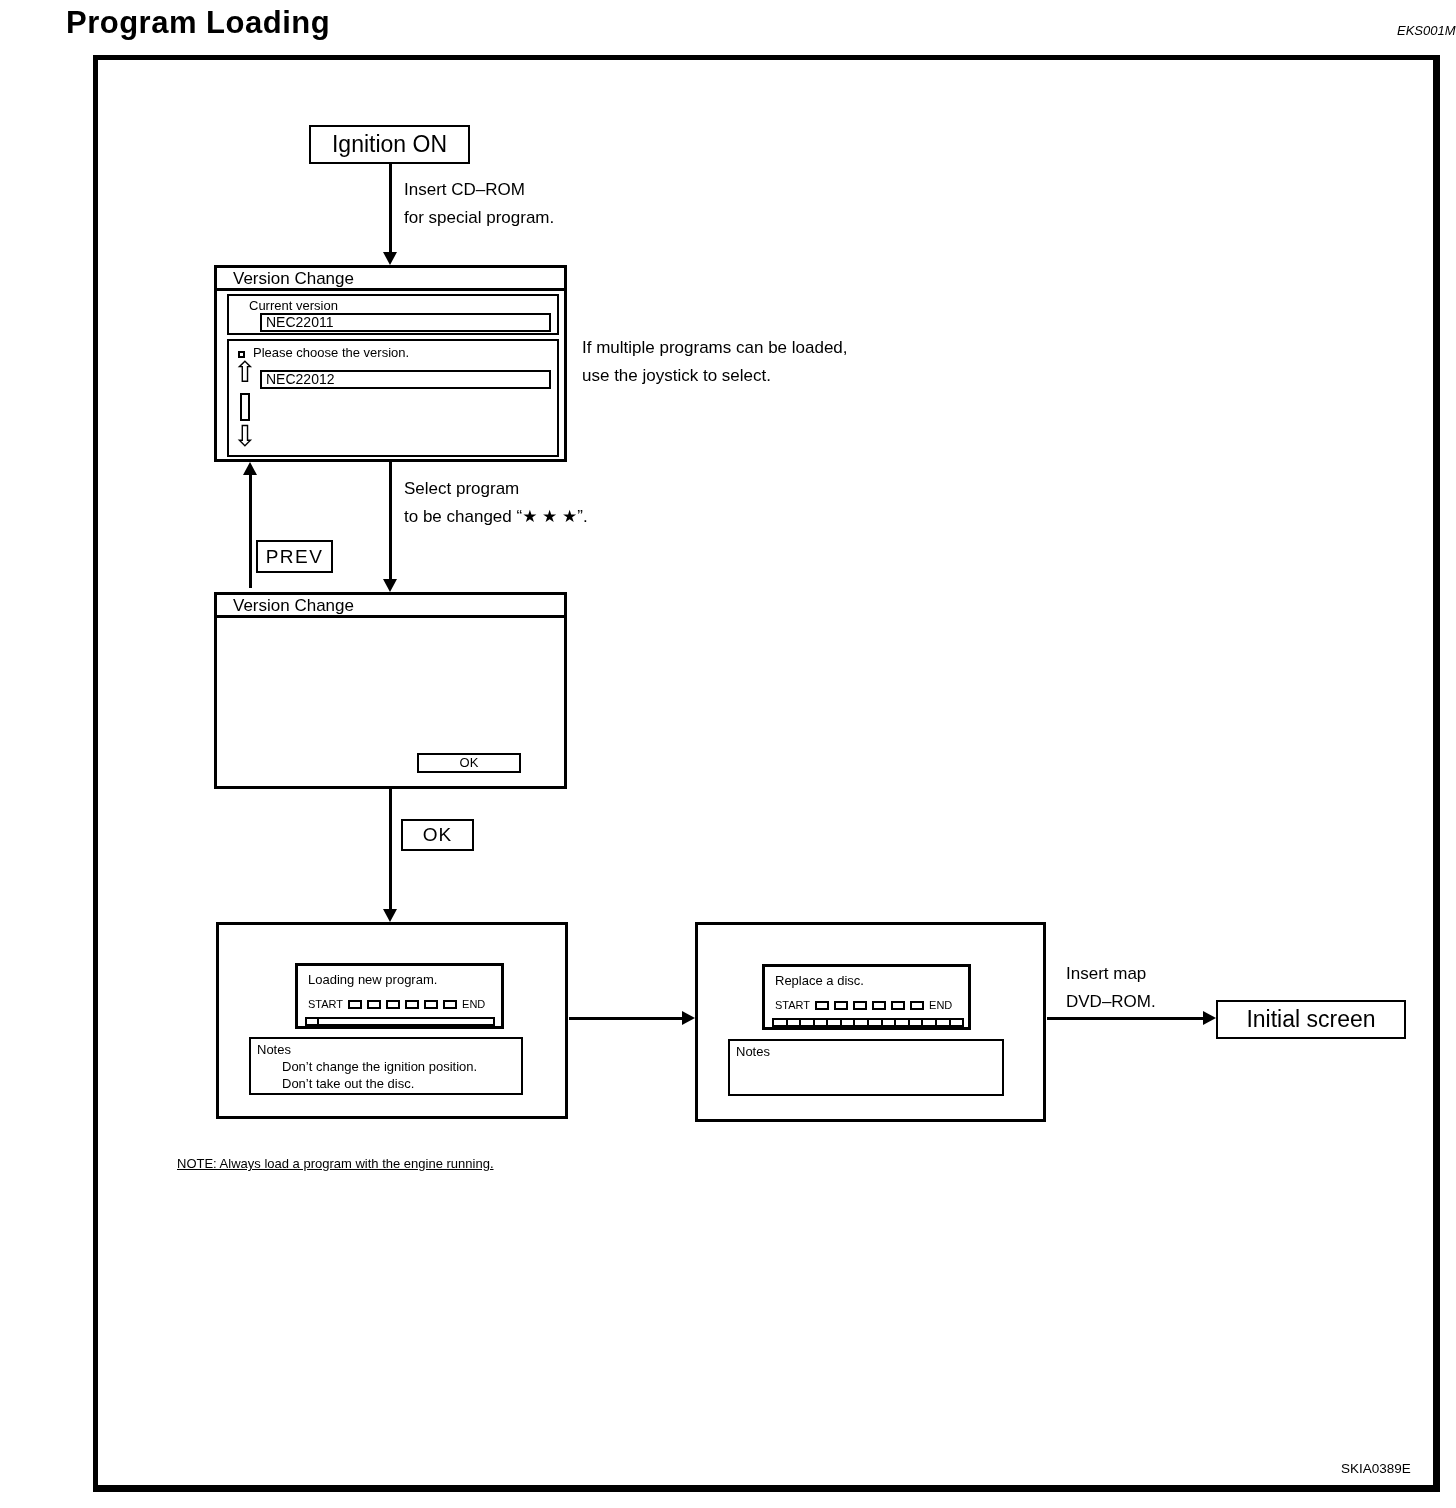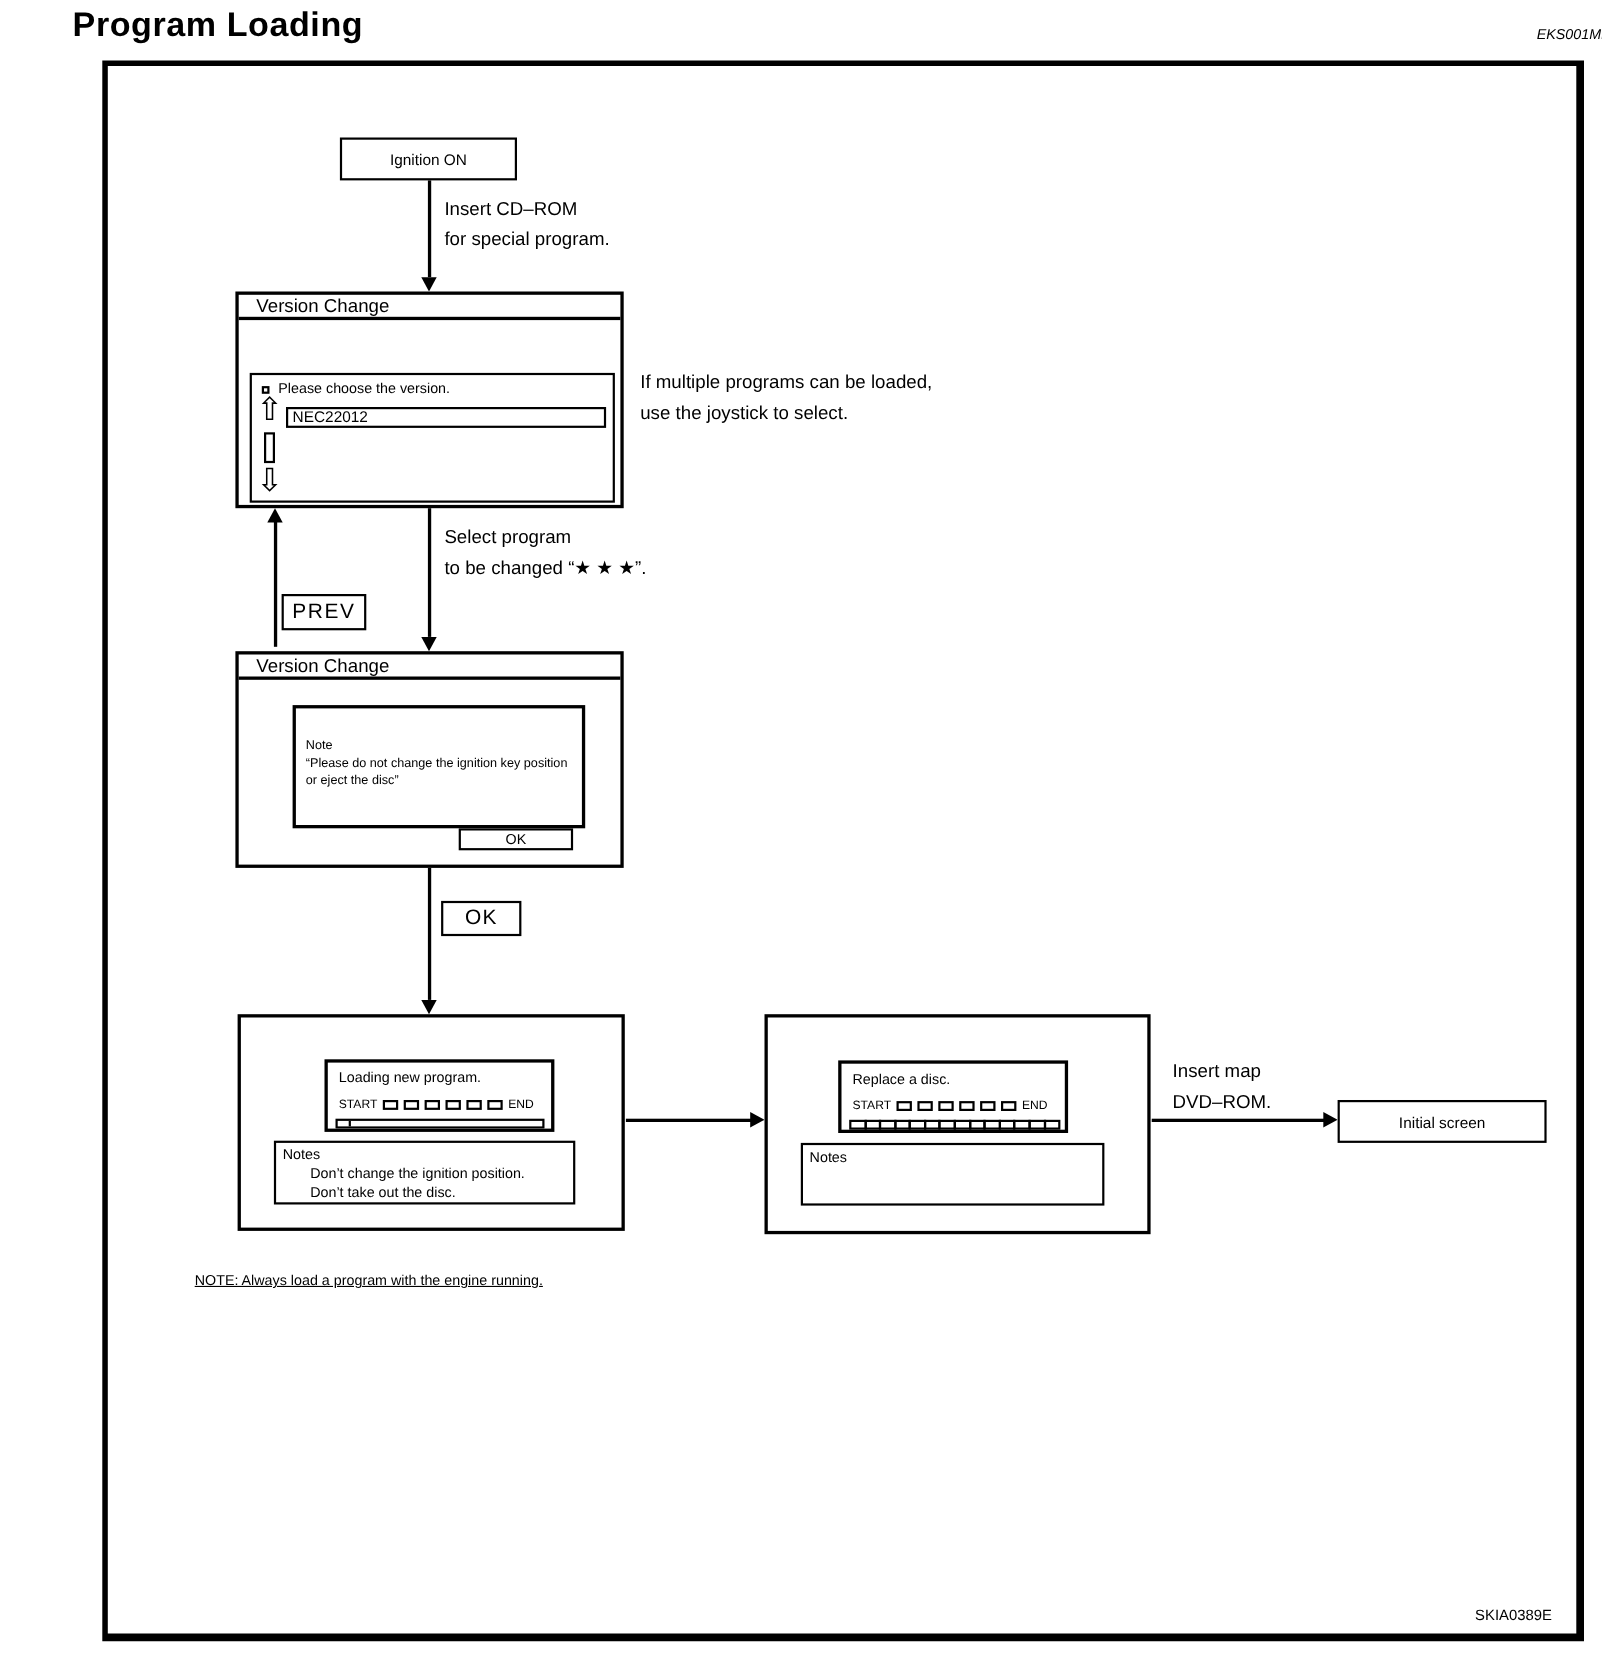--- a/index.html
+++ b/index.html
@@ -4,21 +4,21 @@
 <style>
   * { margin:0; padding:0; box-sizing:border-box; }
   html,body { background:#fff; }
   body { font-family:"Liberation Sans","DejaVu Sans",sans-serif; color:#000; }
   .page { position:relative; width:1456px; height:1508px; background:#fff; overflow:hidden;margin-left:44px; }
   .abs { position:absolute; }
   .page-title { font-size:31px; font-weight:bold; letter-spacing:0.5px; }
   .doc-code { font-size:13px; font-style:italic; }
   .fig-code { font-size:13.5px; }
   .frame { border:5px solid #000; border-right-width:7px; border-bottom-width:7px; background:#fff; }
-  .node { border:2px solid #000; background:#fff; display:flex; align-items:center; justify-content:center; font-size:14px; }
+  .node { border:2px solid #000; background:#fff; display:flex; align-items:center; justify-content:center; font-size:23px; }
   .lbl { font-size:17px; line-height:28px; white-space:nowrap; }
   .vline { width:3px; background:#000; }
   .hline { height:3px; background:#000; }
   .ah-down { width:0; height:0; border-left:7px solid transparent; border-right:7px solid transparent; border-top:13px solid #000; }
   .ah-up { width:0; height:0; border-left:7px solid transparent; border-right:7px solid transparent; border-bottom:13px solid #000; }
   .ah-right { width:0; height:0; border-top:7px solid transparent; border-bottom:7px solid transparent; border-left:13px solid #000; }
   .screen { border:3px solid #000; background:#fff; }
   .titlebar { position:absolute; left:0; top:0; right:0; height:23px; border-bottom:3px solid #000; font-size:17px; line-height:21px; padding-left:16px; }
   .panel { position:absolute; border:2px solid #000; background:#fff; }
   .panel3 { position:absolute; border:3px solid #000; background:#fff; }
@@ -55,20 +55,24 @@
 
   <div class="abs vline" style="left:345px; top:164px; height:88px;"></div>
   <div class="abs ah-down" style="left:339px; top:252px;"></div>
   <div class="abs lbl" style="left:360px; top:176px;">
     <div>Insert CD–ROM</div>
     <div>for special program.</div>
   </div>
 
   <div class="abs screen" style="left:170px; top:265px; width:353px; height:197px;">
     <div class="titlebar">Version Change</div>
+    <div class="panel" style="left:10px; top:26px; width:332px; height:41px;">
+      <div class="abs smalltext" style="left:20px; top:2px;">Current version</div>
+      <div class="field" style="left:31px; top:17px; width:291px; height:19px;">NEC22011</div>
+    </div>
     <div class="panel" style="left:10px; top:71px; width:332px; height:118px;">
       <span class="bullet" style="left:9px; top:10px;"></span>
       <div class="abs smalltext" style="left:24px; top:4px;">Please choose the version.</div>
       <div class="scroll-glyph" style="left:1px; top:16px;">⇧</div>
       <div class="field" style="left:31px; top:29px; width:291px; height:19px;">NEC22012</div>
       <div class="track" style="left:11px; top:52px;"></div>
       <div class="scroll-glyph" style="left:1px; top:80px;">⇩</div>
     </div>
   </div>
 
@@ -85,27 +89,20 @@
   </div>
 
   <div class="abs ah-up" style="left:199px; top:462px;"></div>
   <div class="abs vline" style="left:205px; top:474px; height:114px;"></div>
   <div class="abs node" style="left:212px; top:540px; width:77px; height:33px; font-size:19px; letter-spacing:1.5px;">
     <span>PREV</span>
   </div>
 
   <div class="abs screen" style="left:170px; top:592px; width:353px; height:197px;">
     <div class="titlebar">Version Change</div>
-    <div class="panel3" style="left:49px; top:46px; width:266px; height:112px;">
-      <div class="notetext" style="left:9px; top:26px;">
-        <div>Note</div>
-        <div>“Please do not change the ignition key position</div>
-        <div>or eject the disc”</div>
-      </div>
-    </div>
     <div class="okbtn" style="left:200px; top:158px; width:104px; height:20px;">OK</div>
   </div>
 
   <div class="abs vline" style="left:345px; top:789px; height:120px;"></div>
   <div class="abs ah-down" style="left:339px; top:909px;"></div>
   <div class="abs node" style="left:357px; top:819px; width:73px; height:32px; font-size:19px; letter-spacing:1px;">
     <span>OK</span>
   </div>
 
   <div class="abs screen" style="left:172px; top:922px; width:352px; height:197px;">

